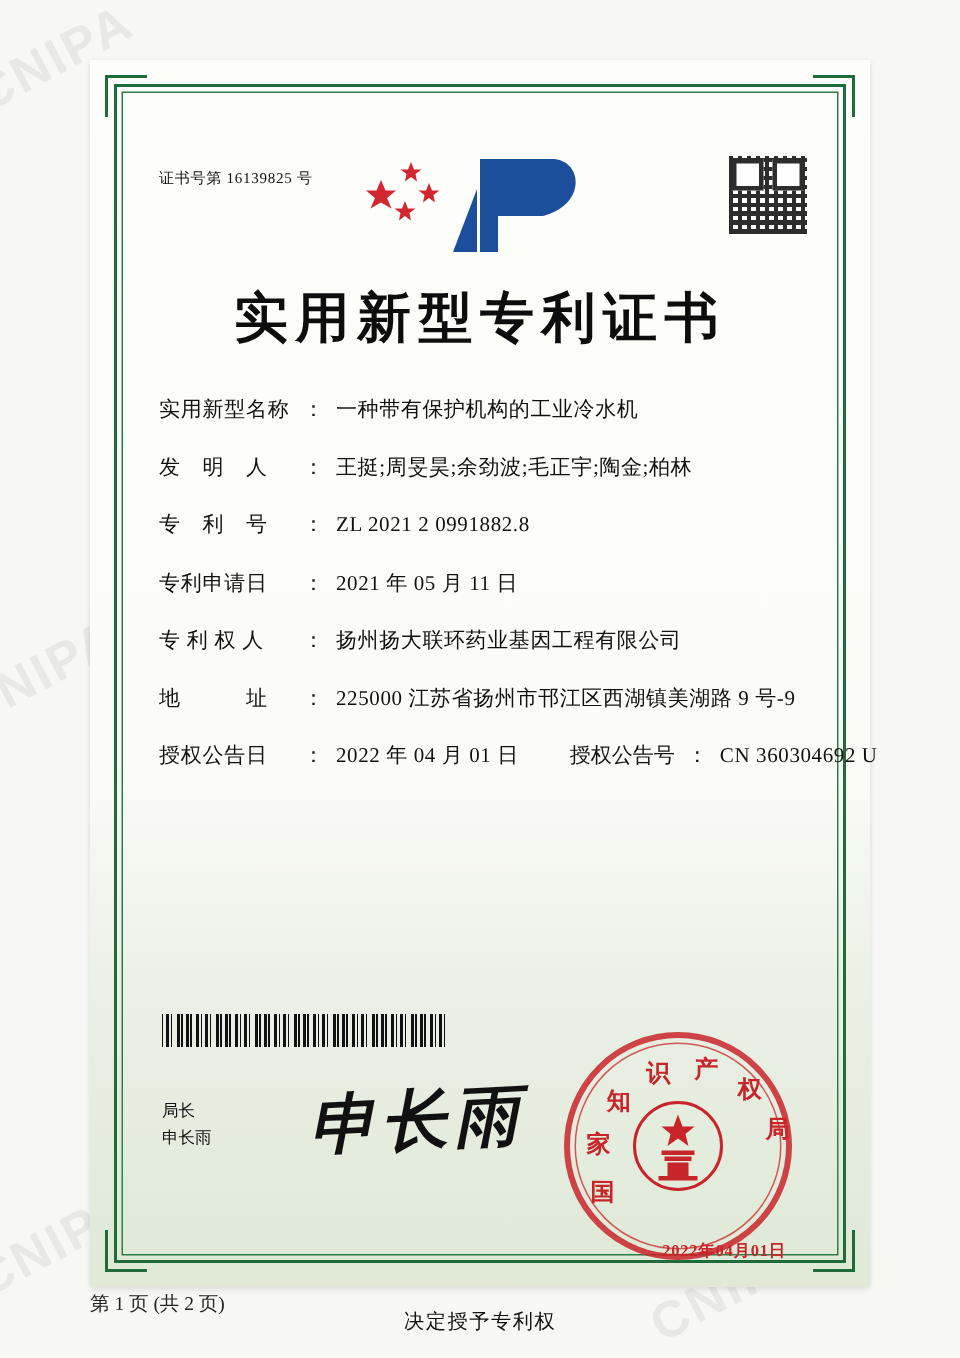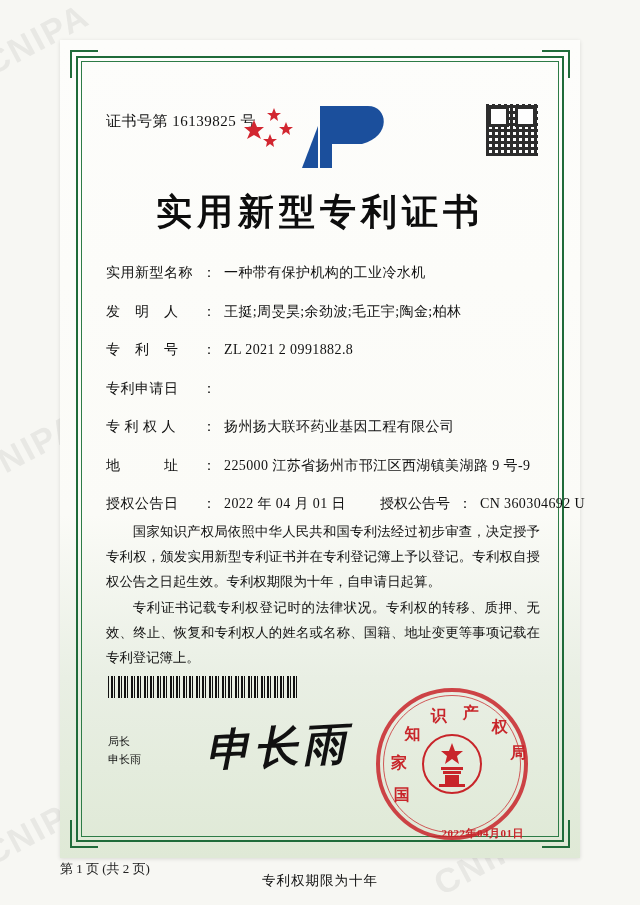--- a/index.html
+++ b/index.html
@@ -64,21 +64,21 @@
   .corner.tl { left: 10px; top: 10px; border-right: none; border-bottom: none; }
   .corner.tr { right: 10px; top: 10px; border-left: none; border-bottom: none; }
   .corner.bl { left: 10px; bottom: 10px; border-right: none; border-top: none; }
   .corner.br { right: 10px; bottom: 10px; border-left: none; border-top: none; }
 
   
   .cert-no {
     position: absolute;
     left: 46px;
     top: 72px;
-    font-size: 15px;
+    font-size: 10px;
     color: #111;
     letter-spacing: 0.5px;
   }
   .qr {
     position: absolute;
     right: 42px;
     top: 64px;
     width: 52px;
     height: 52px;
     background:
@@ -331,20 +331,21 @@
         <span class="val">王挺;周旻昊;余劲波;毛正宇;陶金;柏林</span>
       </div>
       <div class="row">
         <span class="lbl">专　利　号</span>
         <span class="colon">：</span>
         <span class="val">ZL 2021 2 0991882.8</span>
       </div>
       <div class="row">
         <span class="lbl">专利申请日</span>
         <span class="colon">：</span>
+        <span class="val">2021 年 05 月 11 日</span>
       </div>
       <div class="row">
         <span class="lbl">专 利 权 人</span>
         <span class="colon">：</span>
         <span class="val">扬州扬大联环药业基因工程有限公司</span>
       </div>
       <div class="row">
         <span class="lbl">地　　　址</span>
         <span class="colon">：</span>
         <span class="val">225000 江苏省扬州市邗江区西湖镇美湖路 9 号-9</span>
@@ -352,24 +353,20 @@
       <div class="row inline">
         <span class="lbl">授权公告日</span>
         <span class="colon">：</span>
         <span class="val">2022 年 04 月 01 日</span>
         <span class="lbl2">授权公告号</span>
         <span class="colon">：</span>
         <span class="val">CN 360304692 U</span>
       </div>
     </div>
 
-    <div class="paras">
-      <p>国家知识产权局依照中华人民共和国专利法经过初步审查，决定授予专利权，颁发实用新型专利证书并在专利登记簿上予以登记。专利权自授权公告之日起生效。专利权期限为十年，自申请日起算。</p>
-      <p>专利证书记载专利权登记时的法律状况。专利权的转移、质押、无效、终止、恢复和专利权人的姓名或名称、国籍、地址变更等事项记载在专利登记簿上。</p>
-    </div>
 
     <div class="barcode"></div>
 
     <div class="sig-label">
       <div>局长</div>
       <div>申长雨</div>
     </div>
     <div class="sig-hand">申长雨</div>
 
     <div class="seal">
@@ -393,14 +390,14 @@
           <rect x="24" y="42" width="14" height="9" fill="#c8252a"></rect>
           <rect x="18" y="51" width="26" height="3" fill="#c8252a"></rect>
         </svg>
       </div>
     </div>
     <div class="seal-date">2022年04月01日</div>
 
     <div class="page-no">第 1 页 (共 2 页)</div>
   </div>
 
-  <div class="foot-note">专利权期限为十年</div>
+  <div class="foot-note">决定授予专利权</div>
 </div>
 
 </body></html>

